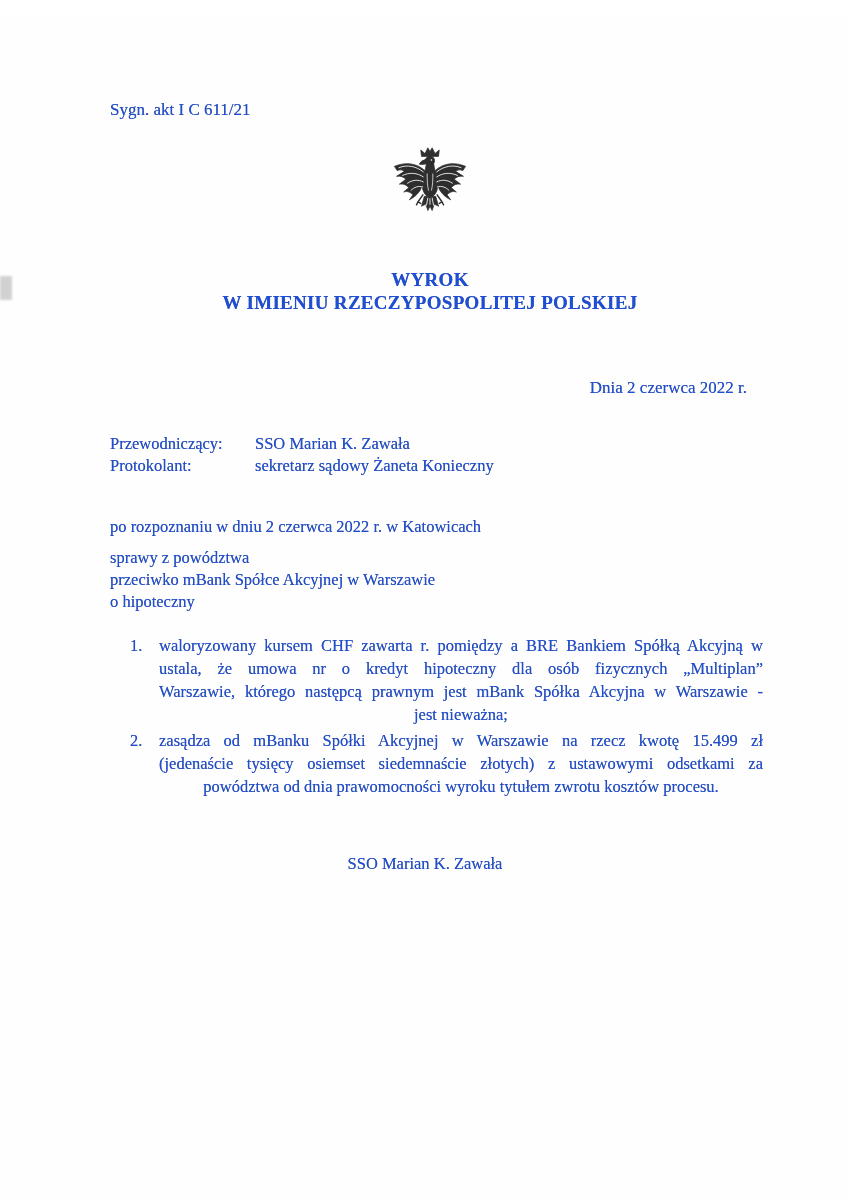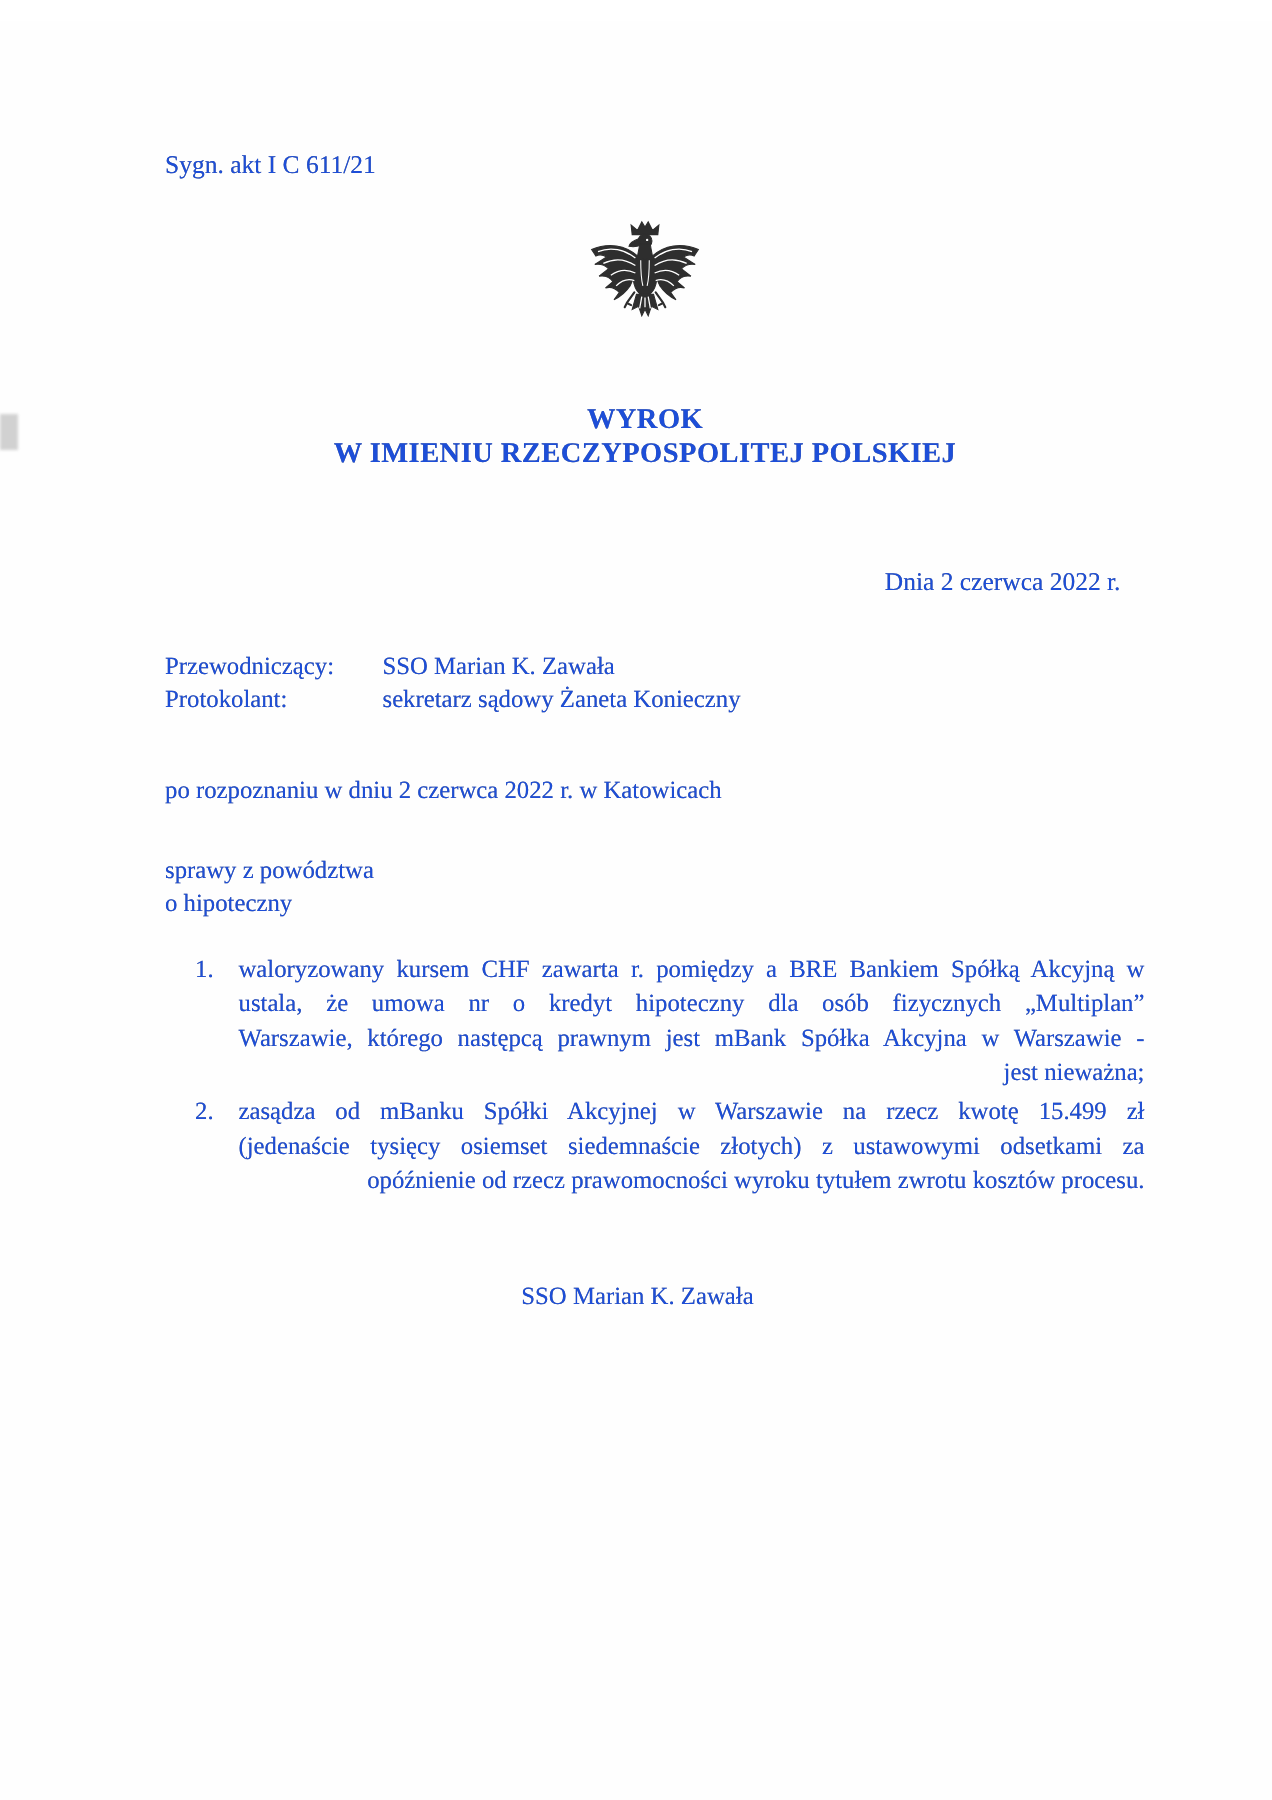--- a/index.html
+++ b/index.html
@@ -15,28 +15,28 @@
   .abs { position:absolute; }
   .sygn { top:86px; left:110px; font-size:17px; }
   .emblem { top:131px; left:387px; width:86px; height:94px; }
   .title-block { top:255px; left:0; width:860px; text-align:center; font-weight:bold; font-size:19px; line-height:22.5px; letter-spacing:0.3px; }
   .date-line { top:364px; right:101px; font-size:17px; }
   .court-block { top:376px; left:110px; font-size:16.5px; line-height:22px; white-space:pre-wrap; }
   .panel-block { top:419px; left:110px; font-size:16.5px; line-height:22px; }
   .panel-row { display:flex; }
   .panel-label { width:145px; }
   .hearing { top:503px; left:110px; font-size:16.5px; }
-  .case-block { top:555px; left:110px; font-size:16.5px; line-height:22px; }
+  .case-block { top:533px; left:110px; font-size:16.5px; line-height:22px; }
   .ruling { top:620px; left:130px; width:633px; font-size:16.5px; line-height:23px; }
   .ruling-item { display:flex; }
   .ruling-item + .ruling-item { margin-top:3px; }
   .item-num { width:29px; flex:0 0 29px; }
   .item-text { width:604px; }
   .jline { text-align:justify; text-align-last:justify; }
-  .lline { text-align:right;font-family:Liberation Serif, serif; }
+  .lline { text-align:center;font-family:Liberation Serif, serif; }
   .signature { top:840px; left:0; width:850px; text-align:center; font-size:16.5px; }
   .scan-mark { top:262px; left:0; width:12px; height:24px; background:#aeaeae; opacity:0.55; filter:blur(1px); }
   .txt { text-shadow:0 0 0.4px rgba(20,20,20,0.55); }
 </style>
 </head>
 <body>
 
 <div class="page">
 
   <div class="abs scan-mark"></div>
@@ -84,38 +84,39 @@
     <div class="panel-row">
       <span class="panel-label">Protokolant:</span>
       <span>sekretarz sądowy Żaneta Konieczny</span>
     </div>
   </div>
 
   <div class="abs hearing txt">po rozpoznaniu w dniu 2 czerwca 2022 r. w Katowicach</div>
 
   <div class="abs case-block txt">
     <div>sprawy z powództwa</div>
+    <div>przeciwko mBank Spółce Akcyjnej w Warszawie</div>
     <div>o hipoteczny</div>
   </div>
 
   <div class="abs ruling txt">
     <div class="ruling-item">
       <span class="item-num">1.</span>
       <div class="item-text">
         <div class="jline">waloryzowany kursem CHF zawarta r. pomiędzy a BRE Bankiem Spółką Akcyjną w</div>
         <div class="jline">ustala, że umowa nr o kredyt hipoteczny dla osób fizycznych „Multiplan”</div>
         <div class="jline">Warszawie, którego następcą prawnym jest mBank Spółka Akcyjna w Warszawie -</div>
         <div class="lline">jest nieważna;</div>
       </div>
     </div>
     <div class="ruling-item">
       <span class="item-num">2.</span>
       <div class="item-text">
         <div class="jline">zasądza od mBanku Spółki Akcyjnej w Warszawie na rzecz kwotę 15.499 zł</div>
         <div class="jline">(jedenaście tysięcy osiemset siedemnaście złotych) z ustawowymi odsetkami za</div>
-        <div class="lline">opóźnienie od rzecz prawomocności wyroku tytułem zwrotu kosztów procesu.</div>
+        <div class="lline">powództwa od dnia prawomocności wyroku tytułem zwrotu kosztów procesu.</div>
       </div>
     </div>
   </div>
 
   <div class="abs signature txt">SSO Marian K. Zawała</div>
 
 </div>
 
 </body></html>

